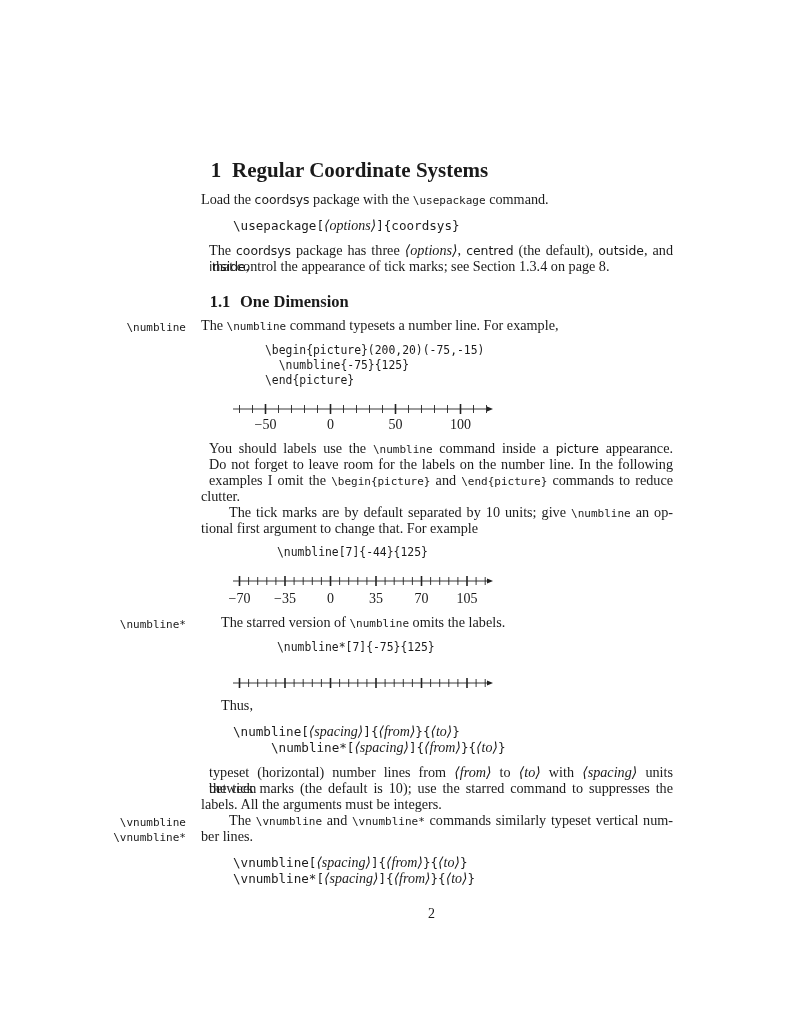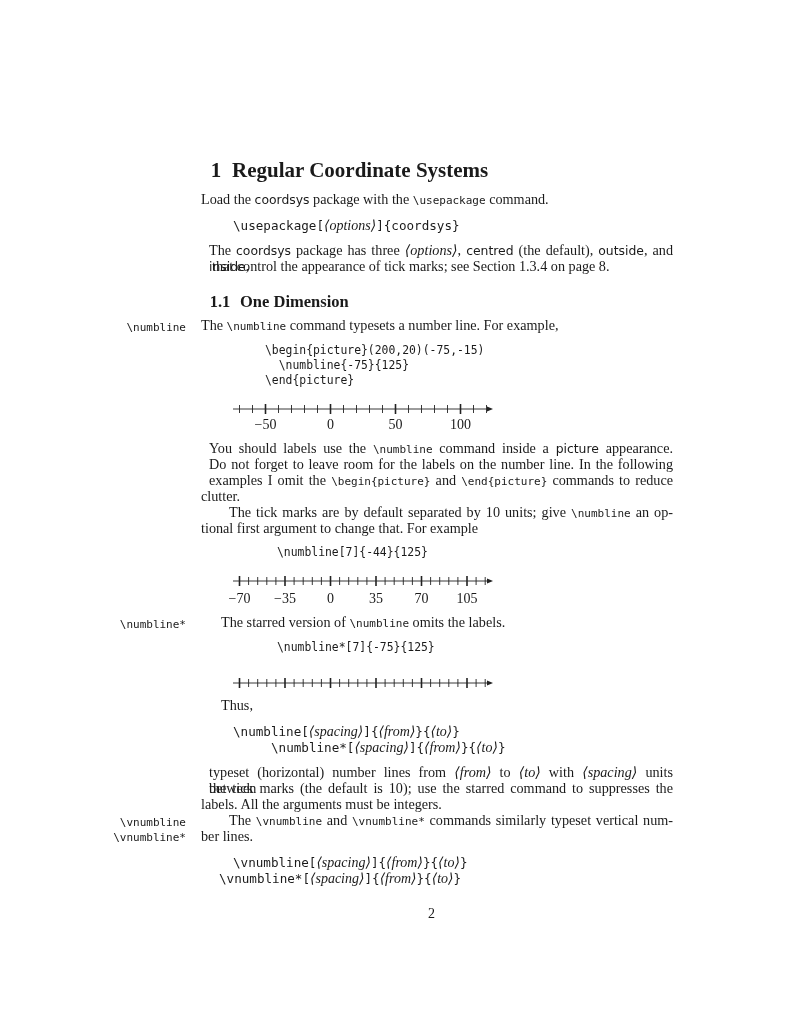--- a/index.html
+++ b/index.html
@@ -212,17 +212,17 @@
 <div class="abs margin-note" style="left:96px; top:831px;">\vnumbline*</div>
 <div class="abs body-text justify" style="left:201px; top:813px;">
   <span style="display:inline-block; width:20px;"></span><span>The </span><span class="tt">\vnumbline</span><span> and </span><span class="tt">\vnumbline*</span><span> commands similarly typeset vertical num-</span>
 </div>
 <div class="abs body-text" style="left:201px; top:829px;">
   <span>ber lines.</span>
 </div>
 <div class="abs code-lg" style="left:233px; top:855px;">
   <span>\vnumbline[</span><span class="it">⟨spacing⟩</span><span>]{</span><span class="it">⟨from⟩</span><span>}{</span><span class="it">⟨to⟩</span><span>}</span>
 </div>
-<div class="abs code-lg" style="left:219px; top:871px;">
+<div class="abs code-lg" style="left:233px; top:871px;">
   <span>\vnumbline*[</span><span class="it">⟨spacing⟩</span><span>]{</span><span class="it">⟨from⟩</span><span>}{</span><span class="it">⟨to⟩</span><span>}</span>
 </div>
 
 <div class="abs page-num" style="left:428px; top:906px;">2</div>
 
 </body></html>

